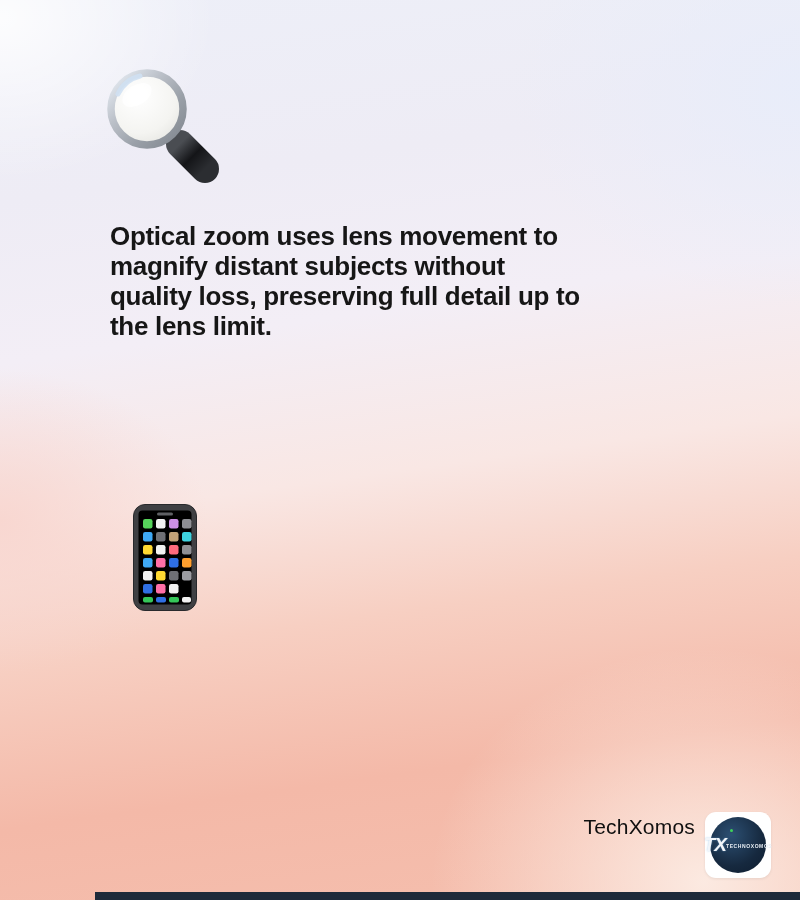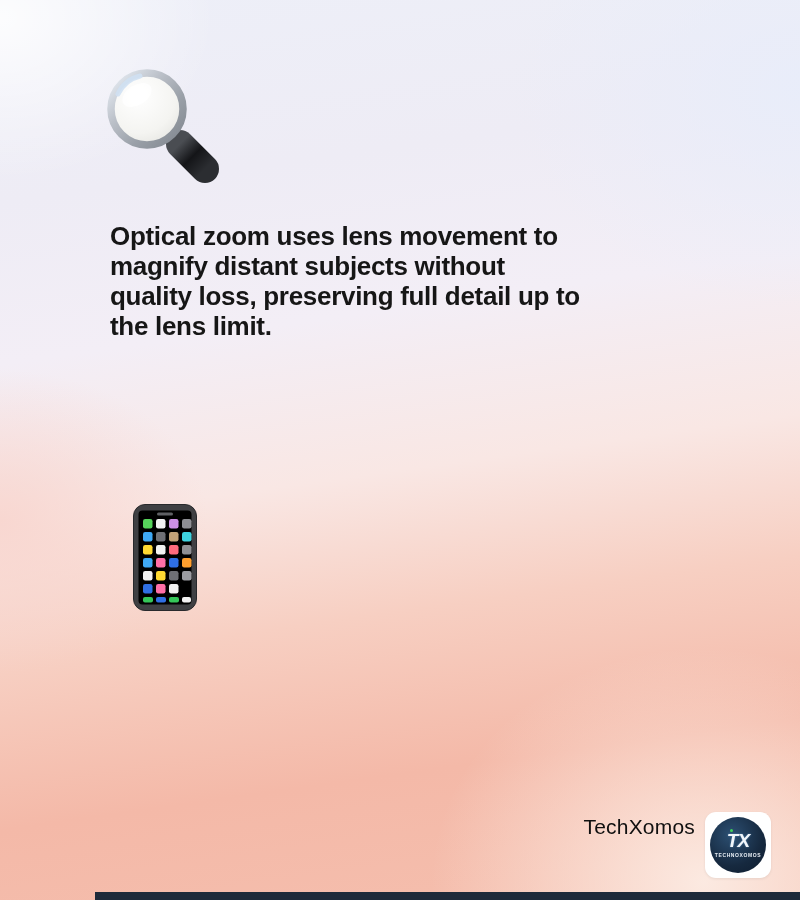--- a/index.html
+++ b/index.html
@@ -65,21 +65,21 @@
     align-items: center;
     justify-content: center;
   }
   .logo-circle {
     width: 56px;
     height: 56px;
     border-radius: 50%;
     background: radial-gradient(circle at 38% 32%, #2c4f72 0%, #1b3least 0%, #16293f 60%, #0e1c2e 100%);
     background: radial-gradient(circle at 38% 32%, #2c4f72 0%, #16293f 60%, #0e1c2e 100%);
     display: flex;
-    flex-direction: column;
+    flex-direction: row;
     align-items: center;
     justify-content: center;
     position: relative;
   }
   .logo-tx {
     font-size: 19px;
     font-weight: bold;
     font-style: italic;
     color: #f2f6fa;
     letter-spacing: -1px;

